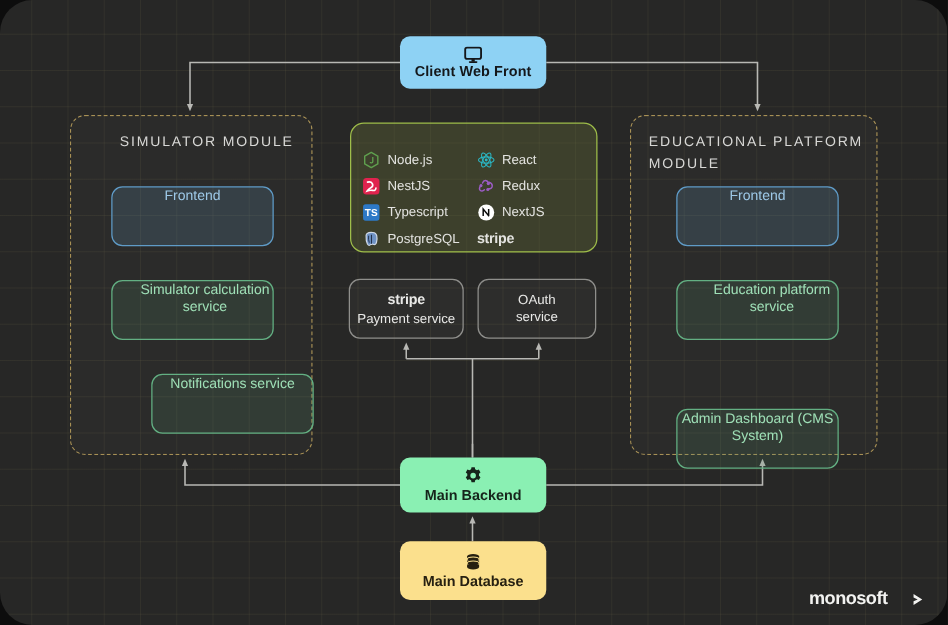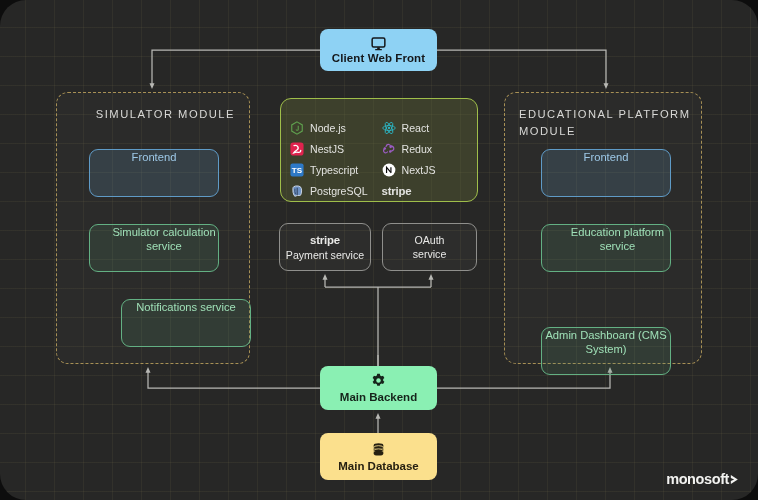--- a/index.html
+++ b/index.html
@@ -121,21 +121,21 @@
   #main-database {
     left: 320px; top: 433px; width: 117px; height: 47px;
     background: #fbe08d; color: #262011; border-radius: 8px;
   }
   #main-backend .lbl, #main-database .lbl { font-size: 11.5px; font-weight: bold; }
   #main-backend .ico, #main-database .ico { margin-bottom: 3px; line-height: 0; }
 
   
   #logo {
     position:absolute; right: 18px; bottom: 13px;
-    display:flex; align-items:center; gap: 0;
+    display:flex; align-items:center; gap: 19px;
     color: #f2f2f0; font-size: 14.5px; font-weight: bold; letter-spacing: -0.4px;
   }
   #logo .mark { line-height: 0; }
 </style>
 </head>
 <body>
 
 <div id="canvas">
 
   <svg class="wires">

